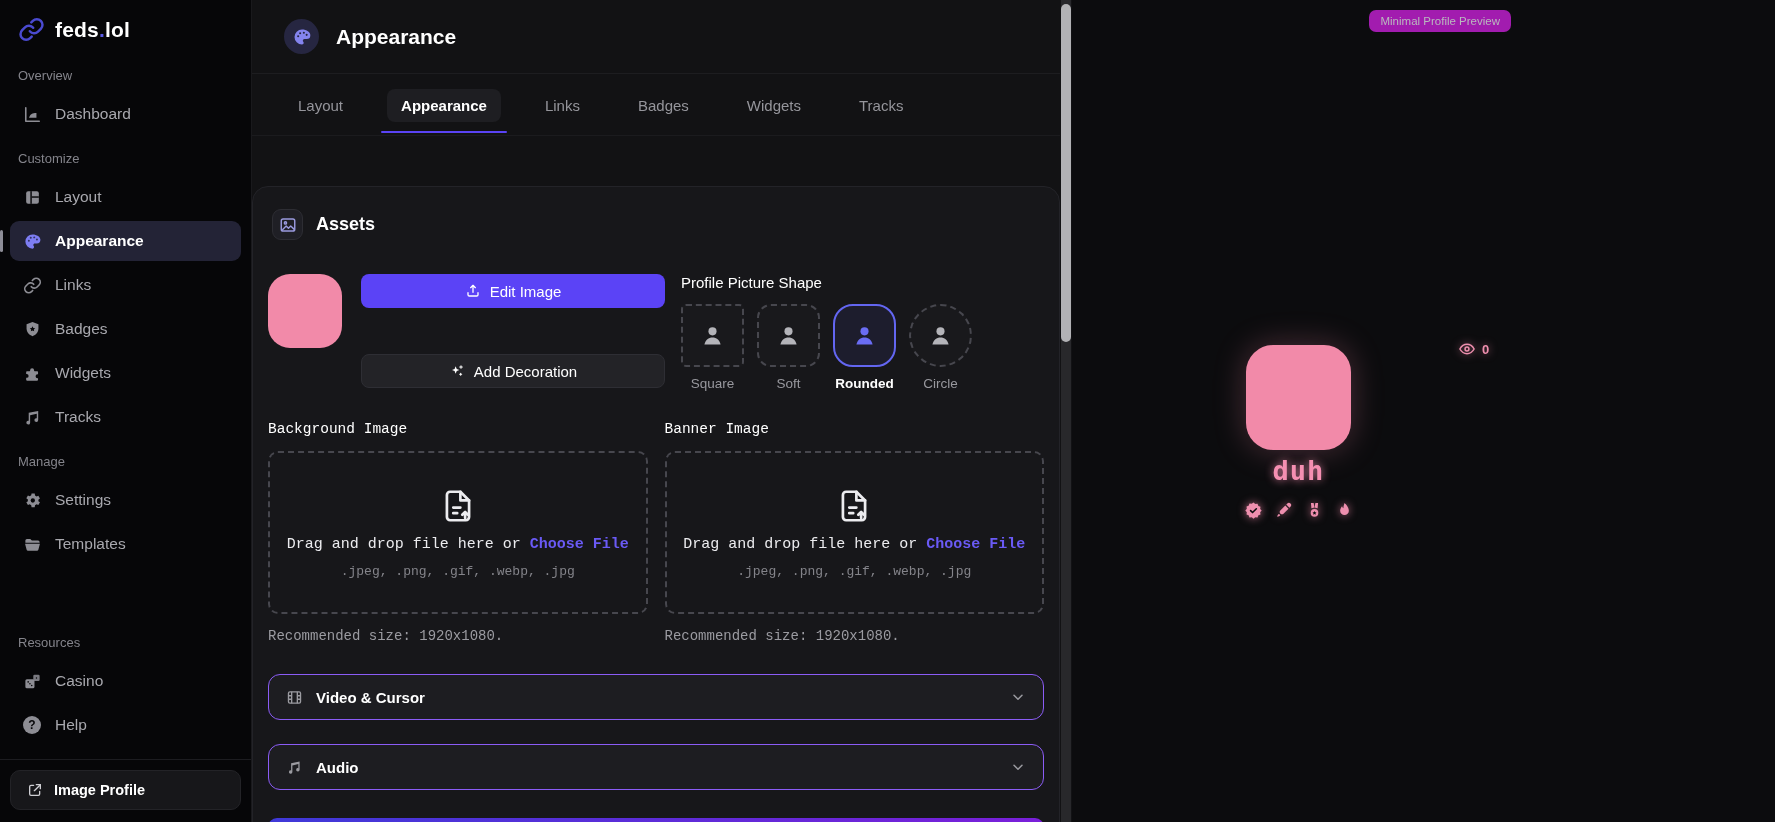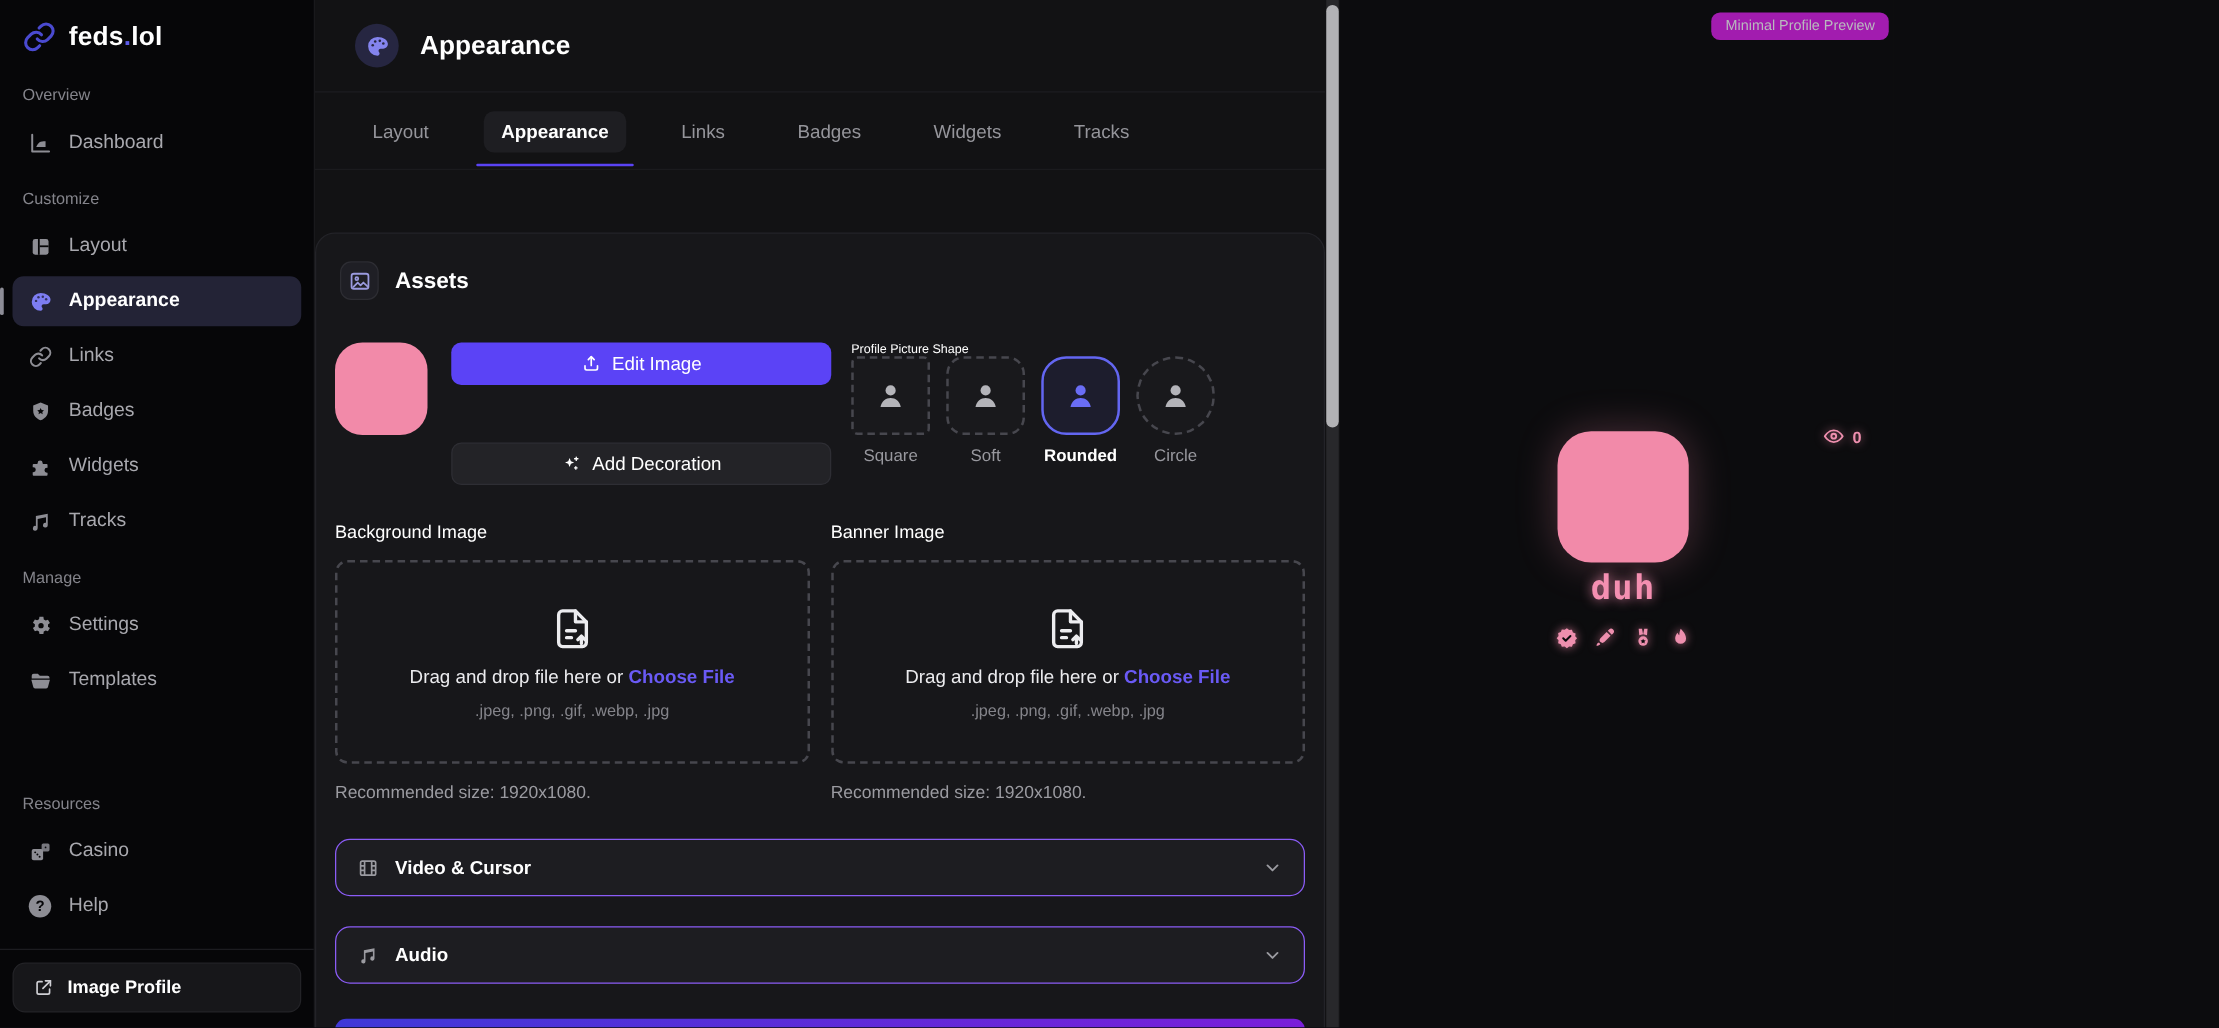--- a/index.html
+++ b/index.html
@@ -59,35 +59,35 @@
   .controls-row { display:flex; margin-top:34px; }
   .avatar-square { width:74px; height:74px; border-radius:22px; background:#f28aa9; flex-shrink:0; cursor:pointer; }
   .btn-col { display:flex; flex-direction:column; gap:14px; width:304px; margin-left:19px; flex-shrink:0; }
   .btn { height:34px; border-radius:8px; display:flex; align-items:center; justify-content:center; gap:9px;
          font-size:15px; color:#fff; cursor:pointer; border:none; font-family:inherit; }
   .btn svg { width:16px; height:16px; }
   .btn-primary { background:#5b43f6; }
   .btn-dark { background:#232327; border:1px solid #2e2e34;margin-top:32px; }
 
   .shape-col { margin-left:16px; }
-  .shape-label { font-size:10px; color:#fff; }
+  .shape-label { font-size:15px; color:#fff; margin-bottom:13px; }
   .shape-row { display:flex; gap:13px; }
   .shape-opt { display:flex; flex-direction:column; align-items:center; gap:9px; cursor:pointer;justify-content:space-between; }
   .shape-box { width:63px; height:63px; display:flex; align-items:center; justify-content:center;
                border:2px dashed #47474e; color:#b4b4b9; background:rgba(255,255,255,0.01); }
   .shape-box svg { width:27px; height:27px; }
   .shape-box.sq { border-radius:5px; }
   .shape-box.soft { border-radius:14px; }
   .shape-box.rounded { border-radius:20px; }
   .shape-box.circle { border-radius:50%; }
   .shape-opt.selected .shape-box { border:2px solid #6366f1; background:rgba(99,102,241,0.09); color:#6a6df4; }
   .shape-name { font-size:13.5px; color:#98989e; }
   .shape-opt.selected .shape-name { color:#fff; font-weight:bold; }
 
-  .uploads-row { display:flex; gap:17px; margin-top:30px; }
+  .uploads-row { display:flex; gap:17px; margin-top:30px;font-family:Liberation Mono, monospace; }
   .upload-col { flex:1; min-width:0; }
   .upload-label { font-size:14.5px; color:#fff; margin-bottom:14px; }
   .dropzone { height:163px; border:2px dashed #47474e; border-radius:10px; cursor:pointer;
               display:flex; flex-direction:column; align-items:center; justify-content:center; gap:11px; }
   .dropzone svg { width:38px; height:38px; color:#ececef; }
   .drop-text { font-size:15px; color:#ececef; }
   .choose { color:#6a5af5; font-weight:bold; }
   .formats { font-size:13px; color:#84848a; }
   .recommended { font-size:14px; color:#9b9ba1; margin-top:14px; }
 

